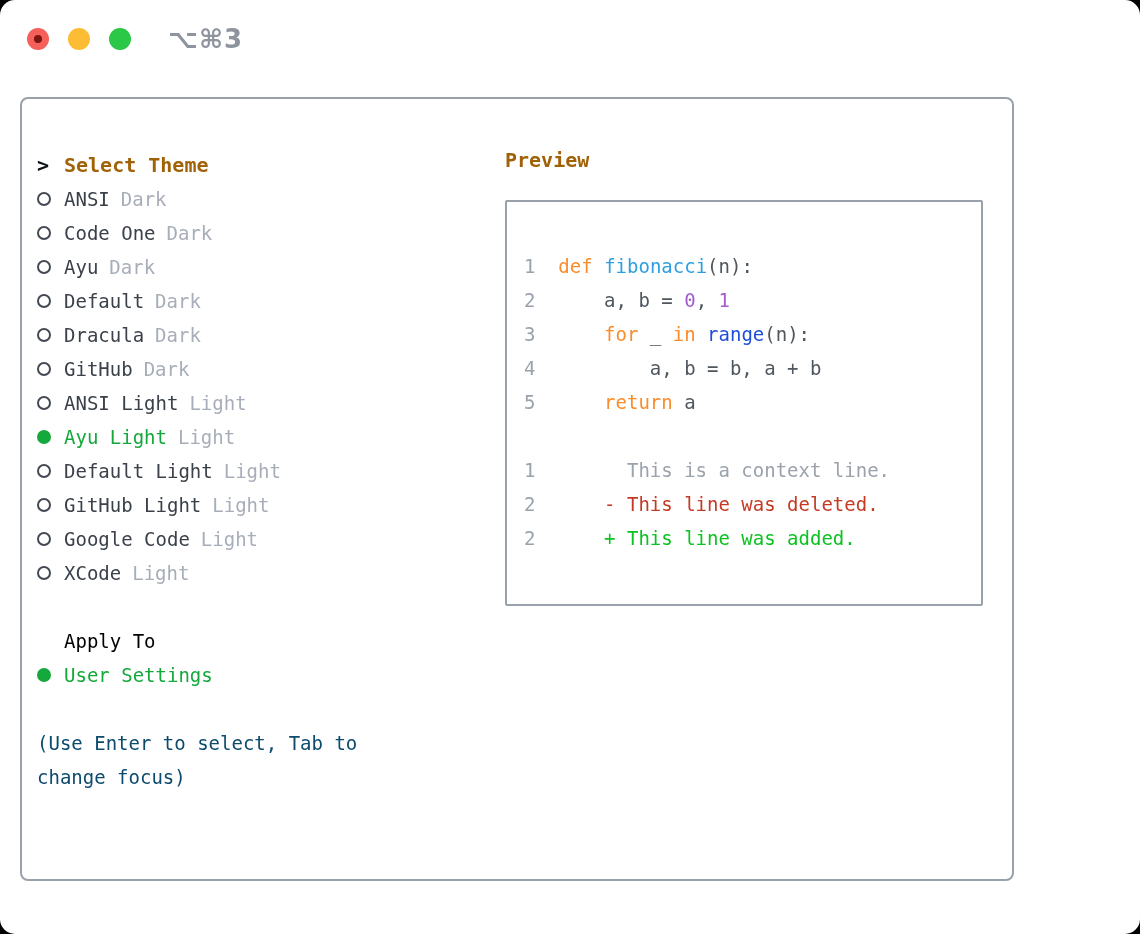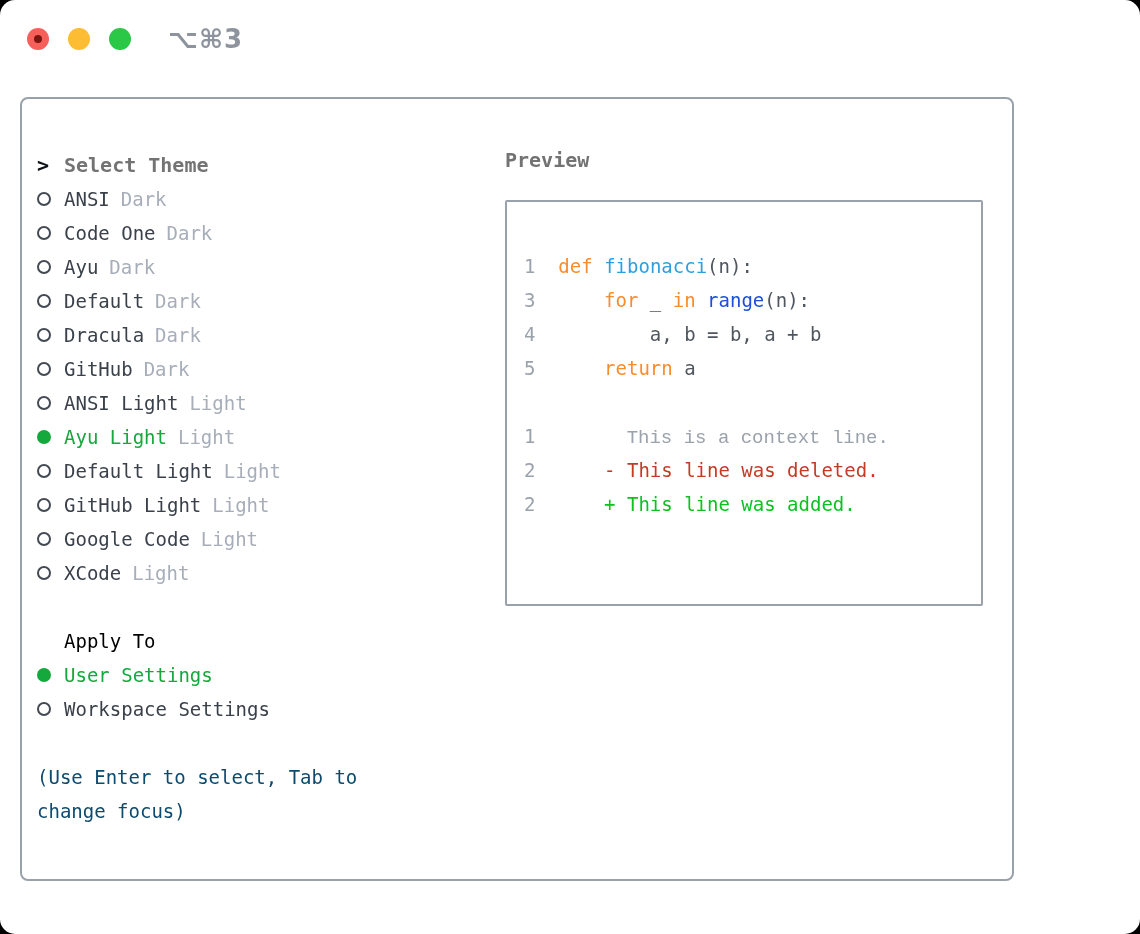--- a/index.html
+++ b/index.html
@@ -52,21 +52,21 @@
   .right-col { flex: 1; padding-right: 30px; }
 
   .row { display: flex; align-items: center; height: 34px; }
   .bullet { width: 27px; flex: none; display: flex; align-items: center; }
   .circle {
     width: 14px; height: 14px; border-radius: 50%;
     border: 2px solid #434a53; box-sizing: border-box;
   }
   .circle.filled { background: #15a83c; border-color: #15a83c; }
   .prompt { font-weight: 700; color: #0c1116; font-size: 20px; }
-  .header-label { font-weight: 700; color: #737373; font-size: 20px; white-space: pre; }
+  .header-label { font-weight: 700; color: #a16207; font-size: 20px; white-space: pre; }
   .t-name { white-space: pre; }
   .t-variant { color: #a7aeb9; margin-left: 11px; white-space: pre; }
   .row.selected .t-name { color: #15a83c; }
   .spacer { height: 34px; }
   .apply-title { color: #000; white-space: pre; }
   .help-line { height: 34px; line-height: 34px; color: #0c4a6e; white-space: pre; }
 
   
   .preview-header { height: 34px; display: flex; align-items: flex-start; }
   .preview-box {
@@ -78,21 +78,21 @@
     background: #fff;
   }
   .code-line { height: 34px; line-height: 34px; font-size: 19px; white-space: pre; }
   .seg { white-space: pre; }
   .seg-lineno { color: #9aa2ac; }
   .seg-plain  { color: #4f565e; }
   .seg-kw     { color: #f98c2b; }
   .seg-fn     { color: #2d9fe0; }
   .seg-num    { color: #a25ccc; }
   .seg-call   { color: #1d4ed8; }
-  .seg-ctx    { color: #9aa2ac; font-family: Liberation Mono, monospace; }
+  .seg-ctx    { color: #9aa2ac; }
   .seg-del    { color: #c43a24; }
   .seg-add    { color: #0bc220; }
 </style>
 </head>
 <body>
 
 <div class="screen">
 
   <div class="titlebar">
     <span class="light light-close"></span>
@@ -205,43 +205,38 @@
         <span class="apply-title">Apply To</span>
       </div>
 
       <div id="apply-list">
           <div class="row selected">
             <span class="bullet">
               <span class="circle filled"></span>
             </span>
             <span class="t-name">User Settings</span>
           </div>
-          <div class="row">
-            <span class="bullet">
-              <span class="circle"></span>
-            </span>
-            <span class="t-name">Workspace Settings</span>
-          </div>
         </div>
 
       <div class="spacer"></div>
 
       <div>
         <div class="help-line">(Use Enter to select, Tab to</div>
         <div class="help-line">change focus)</div>
       </div>
     </div>
 
     <div class="right-col">
       <div class="preview-header">
         <span class="header-label">Preview</span>
       </div>
       <div class="preview-box">
         <div id="code-block">
             <div class="code-line"><span class="seg seg-lineno">1</span><span class="seg seg-plain">  </span><span class="seg seg-kw">def</span><span class="seg seg-plain"> </span><span class="seg seg-fn">fibonacci</span><span class="seg seg-plain">(n):</span></div>
+            <div class="code-line"><span class="seg seg-lineno">2</span><span class="seg seg-plain">      a, b = </span><span class="seg seg-num">0</span><span class="seg seg-plain">, </span><span class="seg seg-num">1</span></div>
             <div class="code-line"><span class="seg seg-lineno">3</span><span class="seg seg-plain">      </span><span class="seg seg-kw">for</span><span class="seg seg-plain"> _ </span><span class="seg seg-kw">in</span><span class="seg seg-plain"> </span><span class="seg seg-call">range</span><span class="seg seg-plain">(n):</span></div>
             <div class="code-line"><span class="seg seg-lineno">4</span><span class="seg seg-plain">          a, b = b, a + b</span></div>
             <div class="code-line"><span class="seg seg-lineno">5</span><span class="seg seg-plain">      </span><span class="seg seg-kw">return</span><span class="seg seg-plain"> a</span></div>
             <div class="code-line"></div>
             <div class="code-line"><span class="seg seg-lineno">1</span><span class="seg seg-ctx">        This is a context line.</span></div>
             <div class="code-line"><span class="seg seg-lineno">2</span><span class="seg seg-del">      - This line was deleted.</span></div>
             <div class="code-line"><span class="seg seg-lineno">2</span><span class="seg seg-add">      + This line was added.</span></div>
           </div>
       </div>
     </div>

